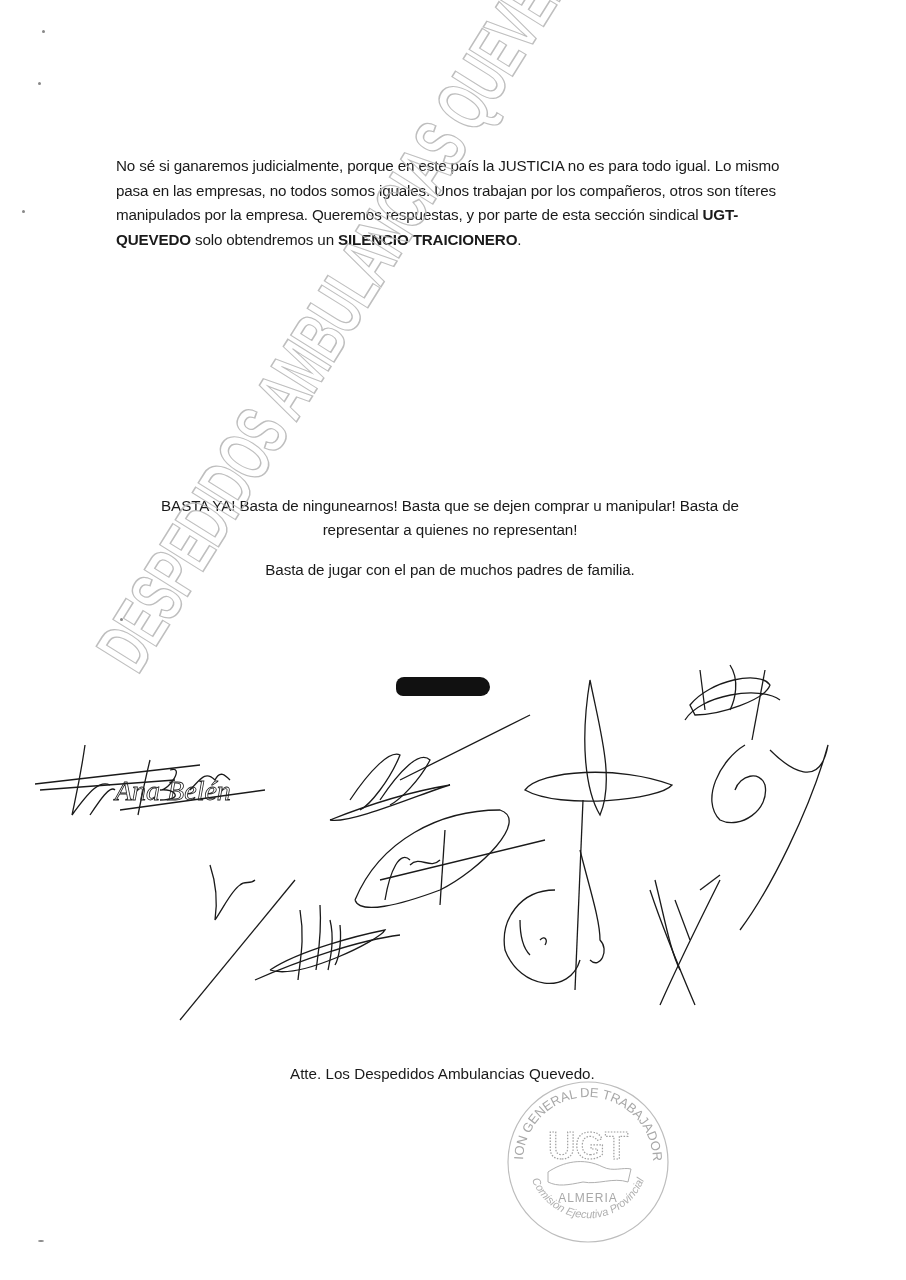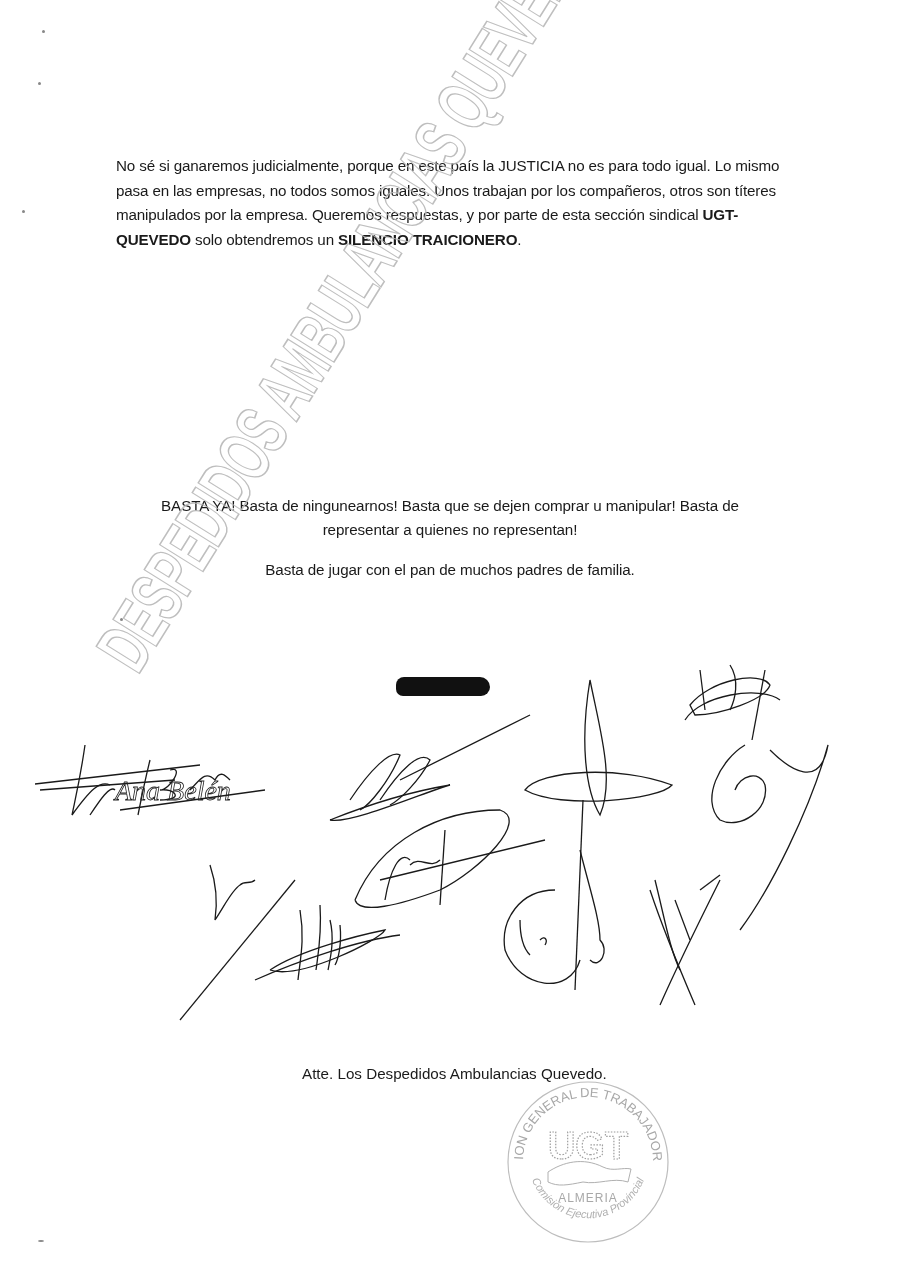--- a/index.html
+++ b/index.html
@@ -7,21 +7,21 @@
   .page { position: absolute; left: 0; top: 0; width: 906px; height: 1280px; background: #ffffff; }
   .para { position: absolute; left: 116px; width: 680px; font-size: 15.2px; line-height: 24.5px; letter-spacing: -0.15px; }
   .para b { font-weight: bold; }
   .p1 { top: 154px; }
   .p2 { top: 331px; }
   .center-line { position: absolute; left: 110px; width: 680px; text-align: center; font-size: 15.2px; line-height: 24px; letter-spacing: -0.1px; }
   .c1 { top: 494px; }
   .c2 { top: 518px; }
   .c3 { top: 558px; }
   .c4 { top: 597px; }
-  .closing { position: absolute; left: 302px; top: 1065px; font-size: 15.2px; }
+  .closing { position: absolute; left: 290px; top: 1065px; font-size: 15.2px; }
   .watermark { position: absolute; left: 80px; top: 640px; font-family: "Liberation Sans", sans-serif; font-size: 74px; font-weight: bold; letter-spacing: -2px; color: transparent; -webkit-text-stroke: 1.6px #b8b8b8; transform-origin: left top; transform: rotate(-58deg) scaleX(0.62); white-space: nowrap; opacity: 0.9; }
   .redaction { position: absolute; left: 396px; top: 677px; width: 94px; height: 19px; background: #111; border-radius: 8px 10px 9px 7px; }
   .signatures { position: absolute; left: 0; top: 640px; width: 906px; height: 400px; }
   .stamp { position: absolute; left: 503px; top: 1077px; width: 170px; height: 170px; }
   .speck { position: absolute; width: 3px; height: 3px; background: #888; border-radius: 50%; }
 </style>
 </head>
 <body>
 
 <div class="page">

